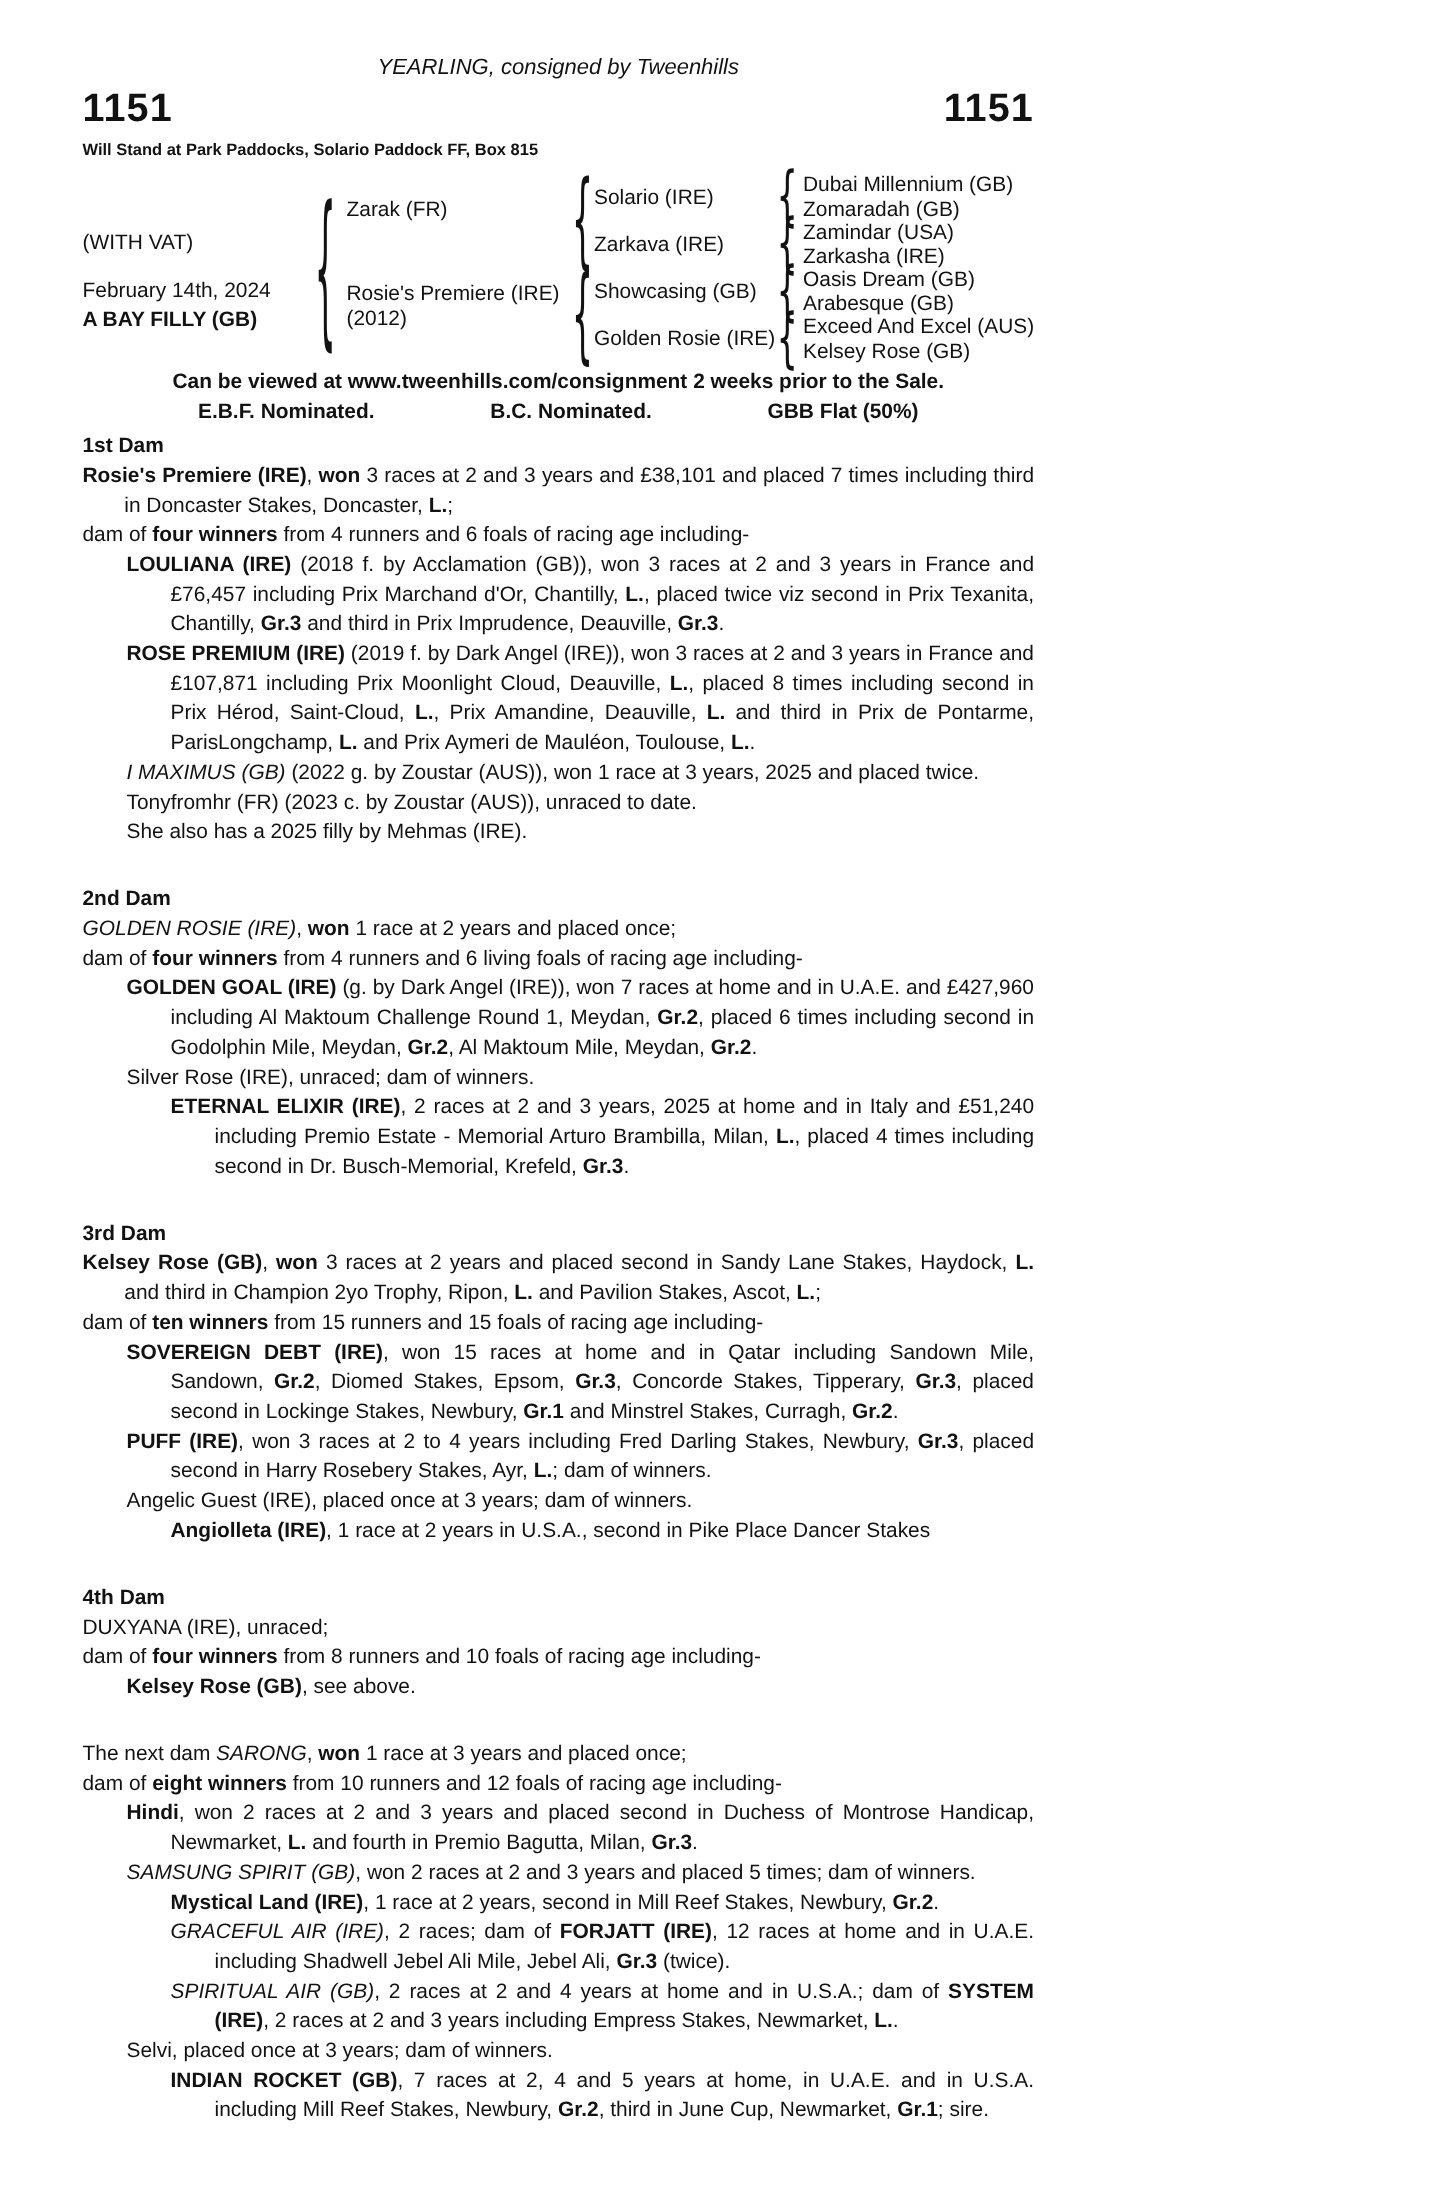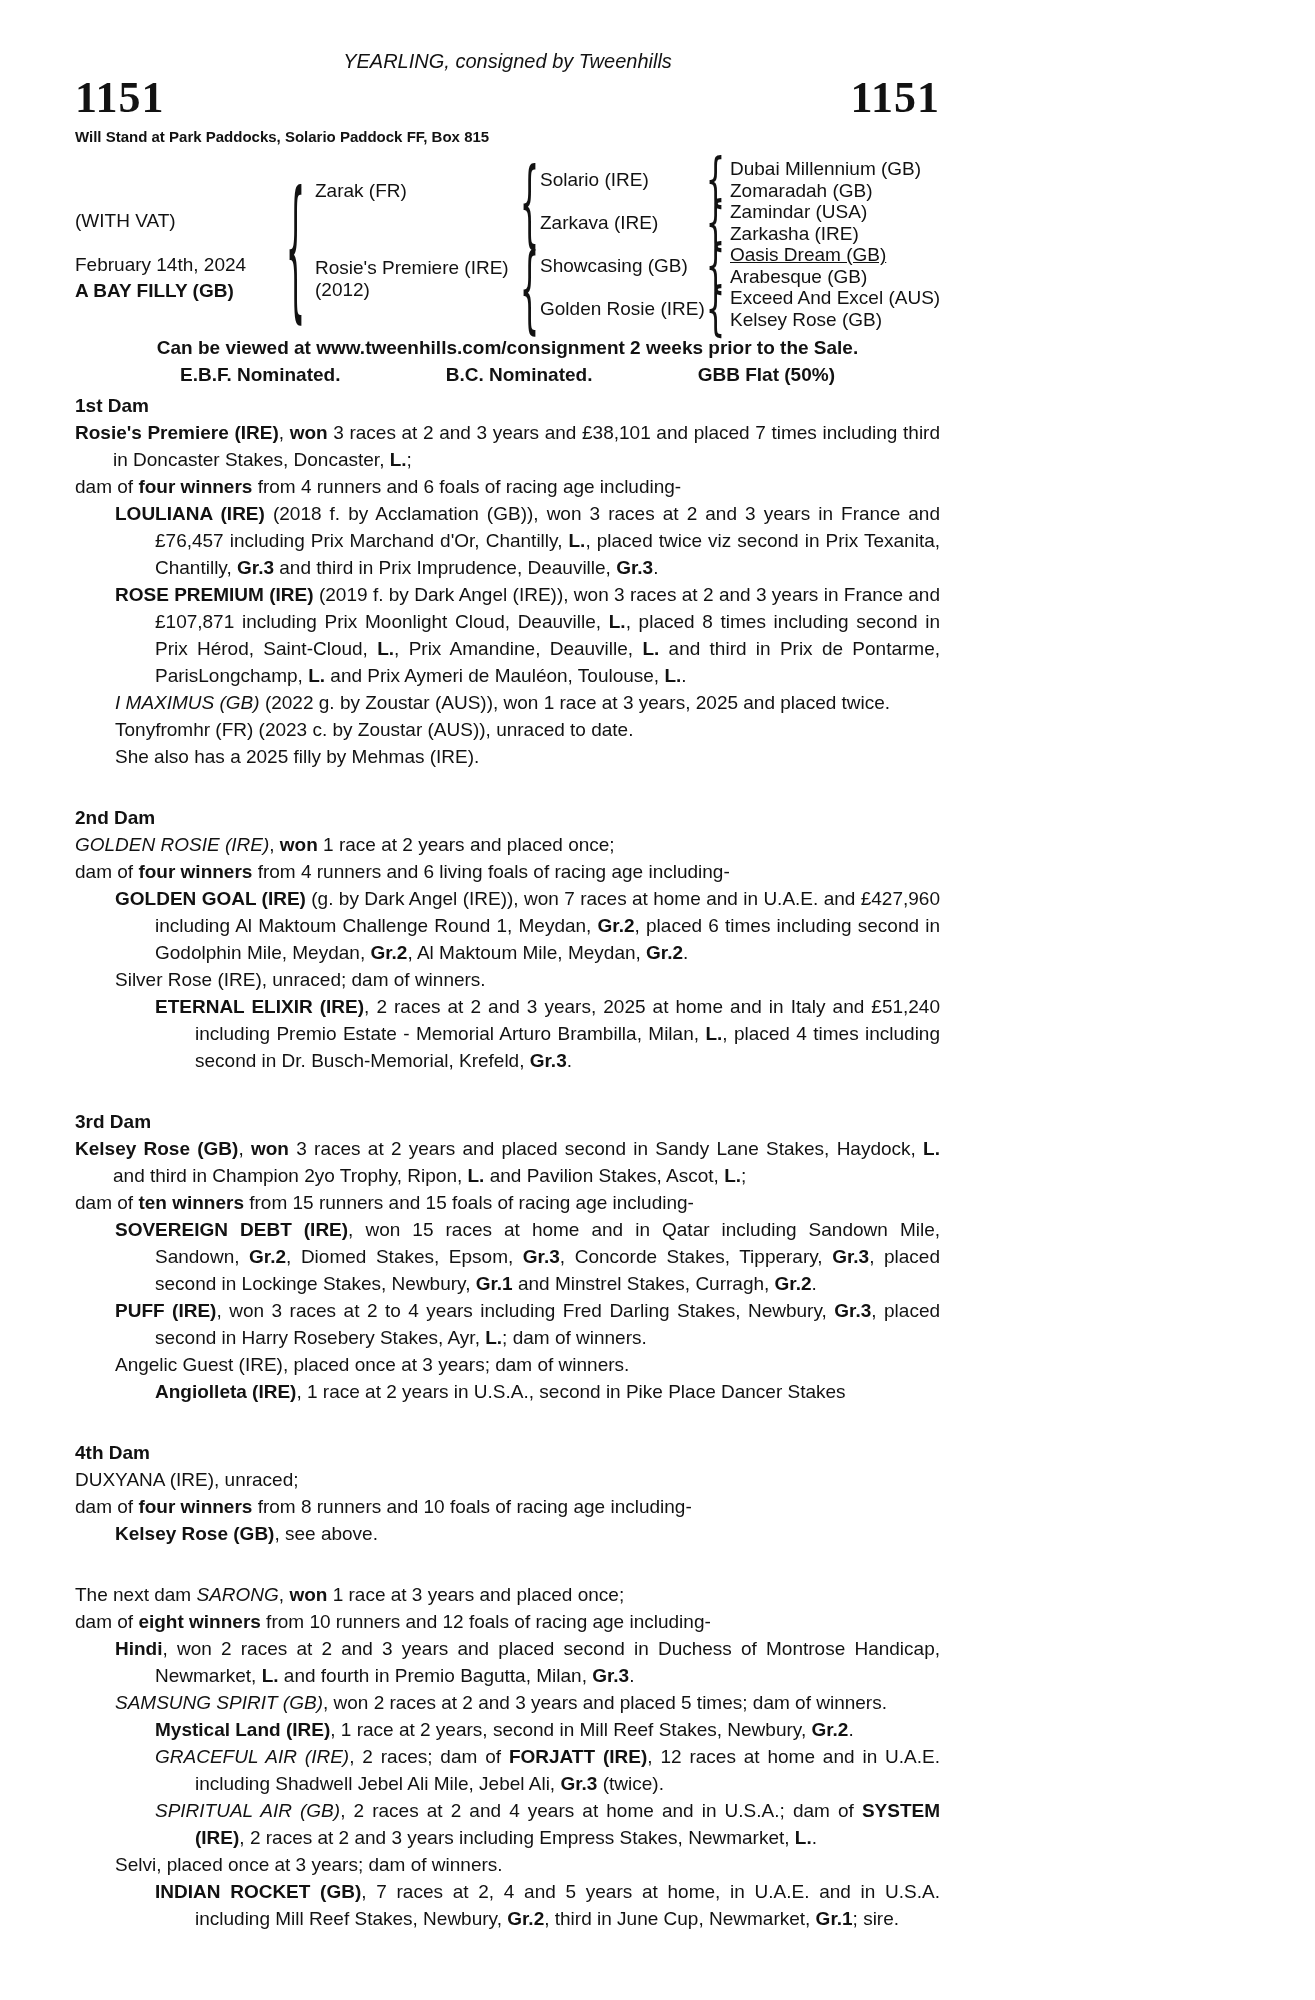--- a/index.html
+++ b/index.html
@@ -7,41 +7,41 @@
     width:1315px; height:2000px; overflow:hidden;
     font-family:"Liberation Sans","DejaVu Sans",sans-serif;
     color:#121212;
   }
   .page { position:relative; width:1201px; height:2000px; background:#fff; }
   .content-abs { position:absolute; left:75px; width:865px; }
 
   
   .consignor { top:50px; text-align:center; font-style:italic; font-size:20px; }
   .lot-row { top:76px; display:flex; justify-content:space-between; }
-  .lot-number { font-size:44px; font-weight:bold; letter-spacing:1px; line-height:44px;font-family:Liberation Serif, serif; }
+  .lot-number { font-size:36px; font-weight:bold; letter-spacing:1px; line-height:44px; }
   .stand-line { top:128px; font-weight:bold; font-size:15px; }
 
   
   .pedigree { top:150px; height:186px; font-size:19px; }
   .ped-item { position:absolute; white-space:nowrap; line-height:21px; }
   .ped-left-0 { left:0; top:60px; }
   .ped-left-1 { left:0; top:82px; font-weight:bold;margin-top:48px; }
   .ped-left-2 { left:0; top:104px; }
   .g1-0 { left:240px; top:30px; }
   .g1-1 { left:240px; top:107px; }
   .g1-1y { left:240px; top:129px; }
   .g2-0 { left:465px; top:19px; }
   .g2-1 { left:465px; top:62px; }
   .g2-2 { left:465px; top:105px; }
   .g2-3 { left:465px; top:148px; }
   .g3-0 { left:655px; top:8px; }
   .g3-1 { left:655px; top:30px; }
   .g3-2 { left:655px; top:51px; }
   .g3-3 { left:655px; top:73px; }
-  .g3-4 { left:655px; top:94px;text-decoration:underline; }
+  .g3-4 { left:655px; top:94px; }
   .g3-5 { left:655px; top:116px; }
   .g3-6 { left:655px; top:137px; }
   .g3-7 { left:655px; top:159px; }
   .brace {
     position:absolute; width:16px; text-align:center;
     font-size:34px; line-height:34px; font-weight:400;
     transform-origin:center center;
     font-family:"DejaVu Sans",sans-serif;
   }
   .brace-big   { left:210px; top:80px;  transform:scaleY(4.5) scaleX(0.9); }

